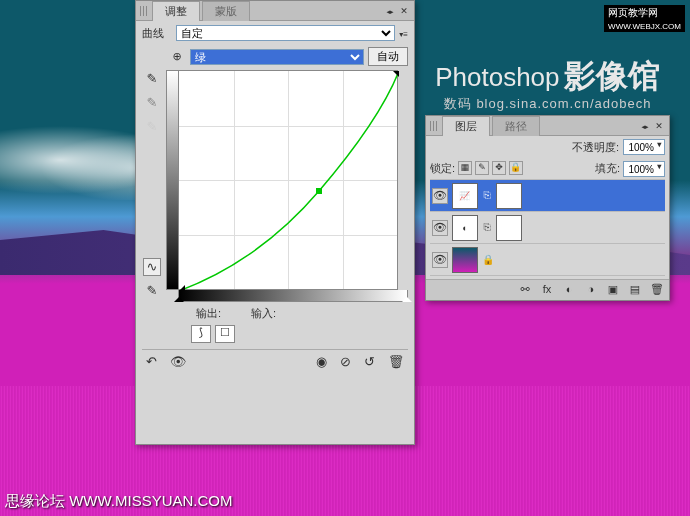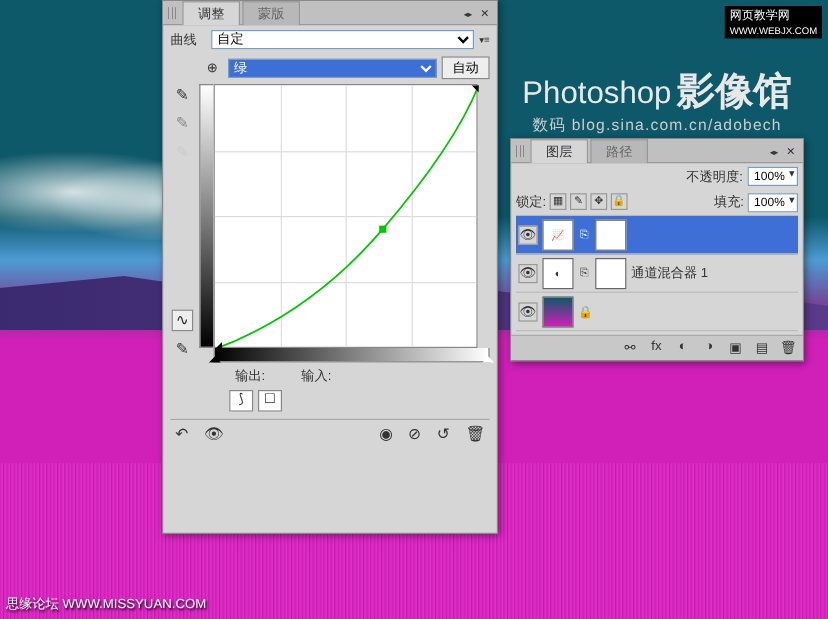--- a/index.html
+++ b/index.html
@@ -6,21 +6,21 @@
   body { width: 690px; height: 516px; position: relative; overflow: hidden; background: linear-gradient(to bottom, #0d5869 0%, #0d5869 35%, #4e9ad4 42%, #7a3a8f 50%, #d020b8 55%, #d020b8 100%); }
   .sky-clouds { position: absolute; top: 120px; left: 0; width: 200px; height: 80px; background: radial-gradient(ellipse at 30% 50%, rgba(255,255,255,0.8) 0%, transparent 60%), radial-gradient(ellipse at 70% 60%, rgba(255,255,255,0.7) 0%, transparent 50%); }
   .mountains { position: absolute; top: 225px; left: 0; right: 0; height: 50px; background: linear-gradient(to right, #3b2a6f, #5a3a8a); clip-path: polygon(0 100%, 0 30%, 15% 10%, 30% 40%, 50% 20%, 70% 50%, 85% 30%, 100% 60%, 100% 100%); }
   .grass { position: absolute; bottom: 0; left: 0; right: 0; height: 130px; background: repeating-linear-gradient(90deg, #d020b8 0px, #e030c8 2px, #c018a8 3px); }
   
   .watermark-tr { position: absolute; top: 5px; right: 5px; background: #000; color: #fff; font-size: 10px; padding: 1px 4px; }
   .watermark-title { position: absolute; top: 55px; right: 30px; color: #e8e8e8; }
   .watermark-title .ps { font-family: Arial; font-size: 26px; vertical-align: middle; }
   .watermark-title .cn { font-size: 32px; font-weight: bold; vertical-align: middle; }
   .watermark-title .sub { display: block; text-align: center; font-size: 13px; color: #ccc; margin-top: -4px; letter-spacing: 1px; }
-  .watermark-bl { position: absolute; bottom: 5px; left: 5px; color: #fff; font-size: 11px; text-shadow: 1px 1px 2px #000; }
+  .watermark-bl { position: absolute; bottom: 5px; left: 5px; color: #fff; font-size: 15px; text-shadow: 1px 1px 2px #000; }
 
   .panel { position: absolute; background: #d6d6d6; border: 1px solid #888; box-shadow: 2px 2px 6px rgba(0,0,0,0.4); font-size: 11px; color: #333; }
   .panel-header { height: 20px; background: #c0c0c0; display: flex; align-items: center; padding: 0 4px; border-bottom: 1px solid #999; }
   .panel-header .grip { width: 8px; height: 10px; background: repeating-linear-gradient(90deg, #888 0, #888 1px, transparent 1px, transparent 3px); margin-right: 4px; }
   .panel-header .tab { padding: 2px 12px; background: #d6d6d6; border: 1px solid #999; border-bottom: none; margin-right: 2px; }
   .panel-header .tab.inactive { background: #b8b8b8; color: #666; }
   .panel-header .spacer { flex: 1; }
   .panel-header .ctrl { width: 12px; height: 12px; margin-left: 2px; font-size: 9px; text-align: center; line-height: 12px; cursor: pointer; }
   .close-x::before { content: "✕"; }
   .expand::before { content: "◂▸"; font-size: 7px; }
@@ -201,21 +201,20 @@
         <span class="eye">👁</span>
         <span class="thumb curves-t">📈</span>
         <span class="link">⎘</span>
         <span class="thumb mask"></span>
       </div>
       <div class="layer">
         <span class="eye">👁</span>
         <span class="thumb mixer-t">◐</span>
         <span class="link">⎘</span>
         <span class="thumb mask"></span>
-        <span class="lname">通道混合器 1</span>
       </div>
       <div class="layer">
         <span class="eye">👁</span>
         <span class="thumb bg-t"></span>
         <span class="lock-ic">🔒</span>
       </div>
     </div>
   </div>
   <div class="layers-footer">
     <span>⚯</span>

